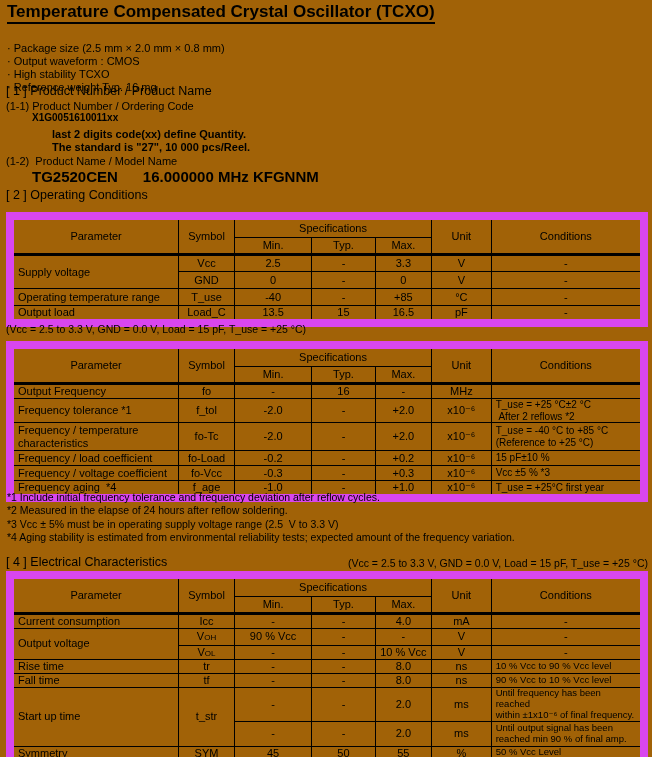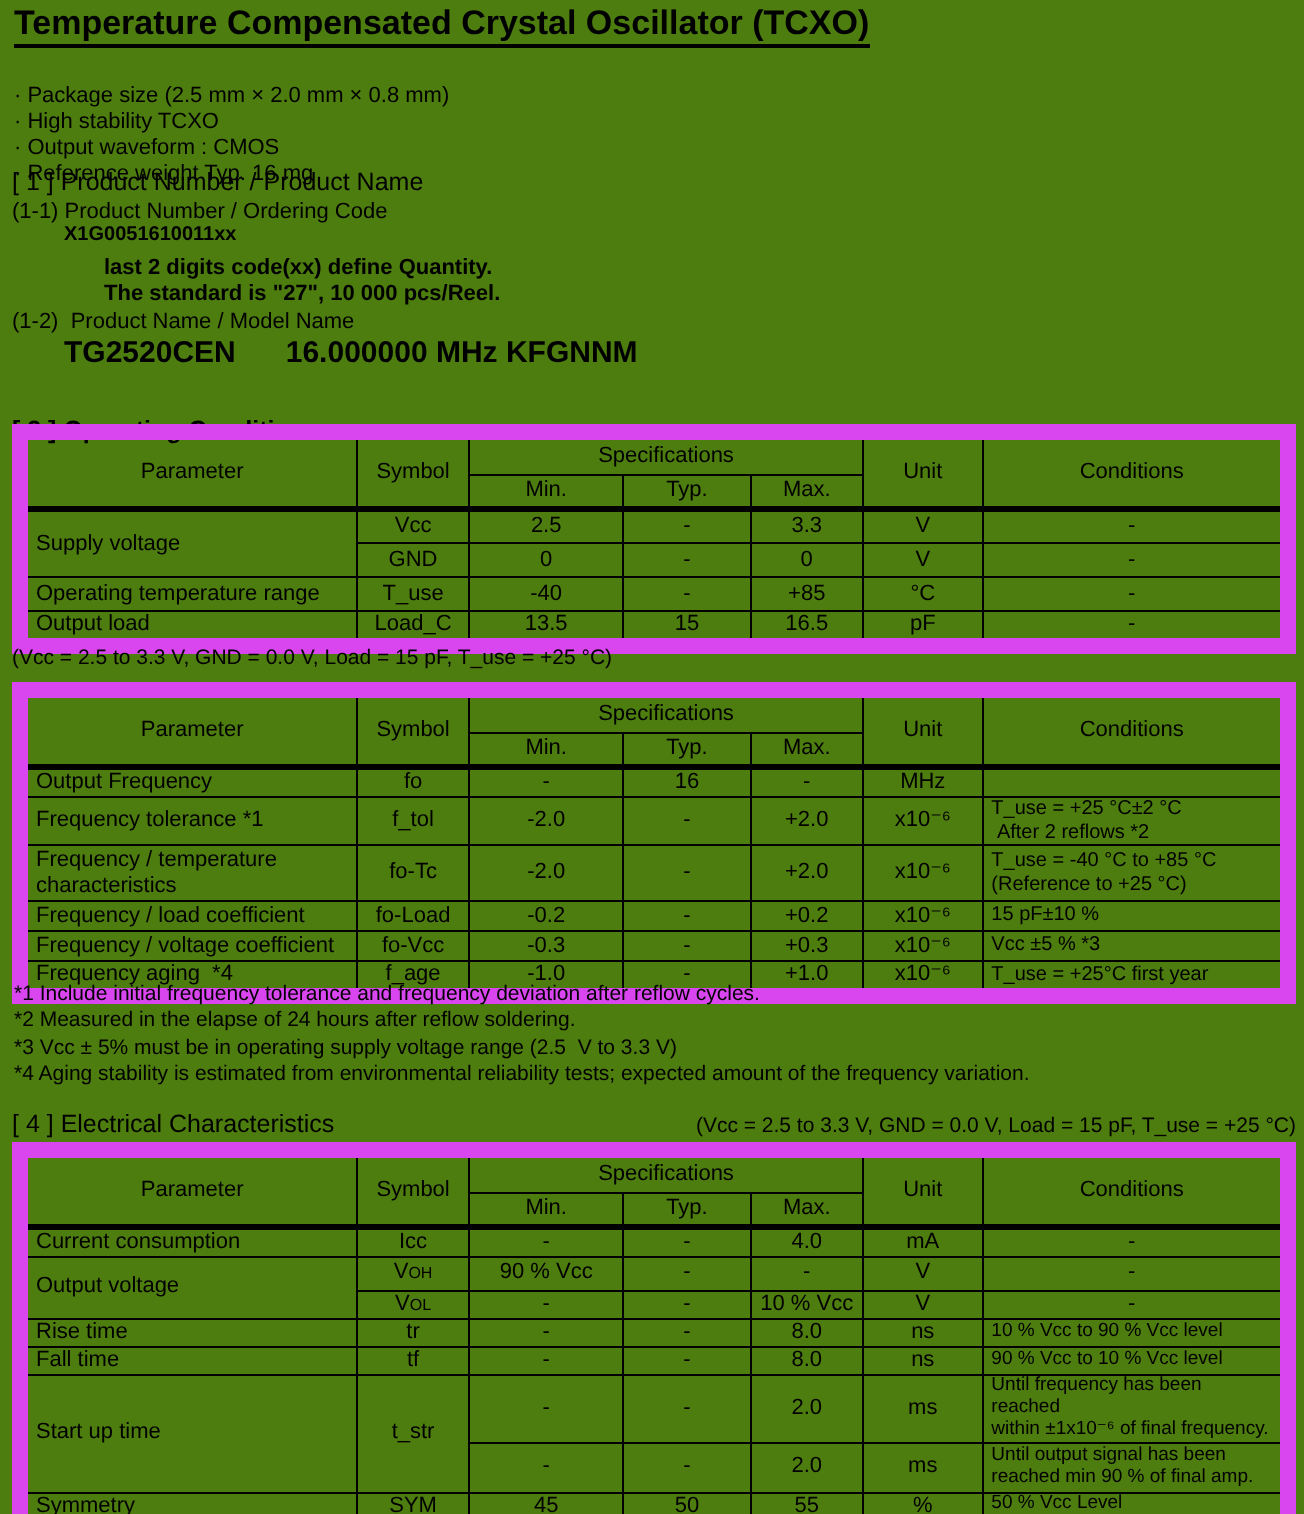--- a/index.html
+++ b/index.html
@@ -1,36 +1,36 @@
 <!DOCTYPE html>
 <html><head>
 <meta charset="utf-8">
 <style>
   html,body{margin:0;padding:0;background:#fff;}
   body{width:652px;height:757px;overflow:hidden;
        font-family:"Liberation Sans","DejaVu Sans",sans-serif;color:#000;}
-  .page{position:relative;width:652px;height:757px;background:#4d7c0f;}
+  .page{position:relative;width:652px;height:757px;background:#a16207;}
   .abs{position:absolute;left:6px;}
 
   
   .title{top:2px;left:7px;font-size:17px;font-weight:bold;margin:0;}
   .title span{border-bottom:2.5px solid #000;padding-bottom:1px;}
   .features{top:42px;left:7px;list-style:none;margin:0;padding:0;
             font-size:11px;line-height:13px;white-space:pre-wrap;}
   .h-sec{font-size:12.5px;font-weight:normal;margin:0;white-space:pre-wrap;}
   .sec1-h{top:84px;}
   .sub-label{font-size:11px;white-space:pre-wrap;}
   .sub1{top:100px;}
   .code{top:112px;left:32px;font-size:10px;font-weight:bold;}
   .note{font-size:11px;left:52px;font-weight:bold;}
   .note1{top:128px;}
   .note2{top:141px;}
   .sub2{top:155px;}
   .pname{top:168px;left:32px;font-size:15px;font-weight:bold;white-space:pre;}
-  .sec2-h{top:208px;font-weight:bold;}
+  .sec2-h{top:188px;}
   .sec-row{width:642px;display:flex;justify-content:space-between;align-items:flex-end;}
   .sec3-row{top:323px;}
   .sec4-row{top:555px;}
   .sec-note{font-size:10.5px;white-space:pre-wrap;}
   .footnotes{top:491px;left:7px;list-style:none;margin:0;padding:0;
              font-size:10.5px;line-height:13.3px;white-space:pre-wrap;}
 
   
   table.tbl{border-collapse:collapse;table-layout:fixed;width:642px;
             border:8px solid #d946ef;}
@@ -62,21 +62,21 @@
   .tbl-electrical tbody tr:nth-child(7){height:25px;}
   .tbl-electrical tbody tr:nth-child(8){height:15px;}
 </style>
 </head>
 <body>
 
 <div class="page">
 
   <h1 class="abs title"><span>Temperature Compensated Crystal Oscillator (TCXO)</span></h1>
 
-  <ul class="abs features"><li>· Package size (2.5 mm × 2.0 mm × 0.8 mm)</li><li>· High stability TCXO</li><li>· Output waveform : CMOS</li><li>· Reference weight Typ. 16 mg</li></ul>
+  <ul class="abs features"><li>· Package size (2.5 mm × 2.0 mm × 0.8 mm)</li><li>· Output waveform : CMOS</li><li>· High stability TCXO</li><li>· Reference weight Typ. 16 mg</li></ul>
 
   <h2 class="abs h-sec sec1-h">[ 1 ] Product Number / Product Name</h2>
   <div class="abs sub-label sub1">(1-1) Product Number / Ordering Code</div>
   <div class="abs code">X1G0051610011xx</div>
   <div class="abs note note1">last 2 digits code(xx) define Quantity.</div>
   <div class="abs note note2">The standard is "27", 10 000 pcs/Reel.</div>
   <div class="abs sub-label sub2">(1-2)  Product Name / Model Name</div>
   <div class="abs pname">TG2520CEN      16.000000 MHz KFGNNM</div>
 
   <h2 class="abs h-sec sec2-h">[ 2 ] Operating Conditions</h2>

